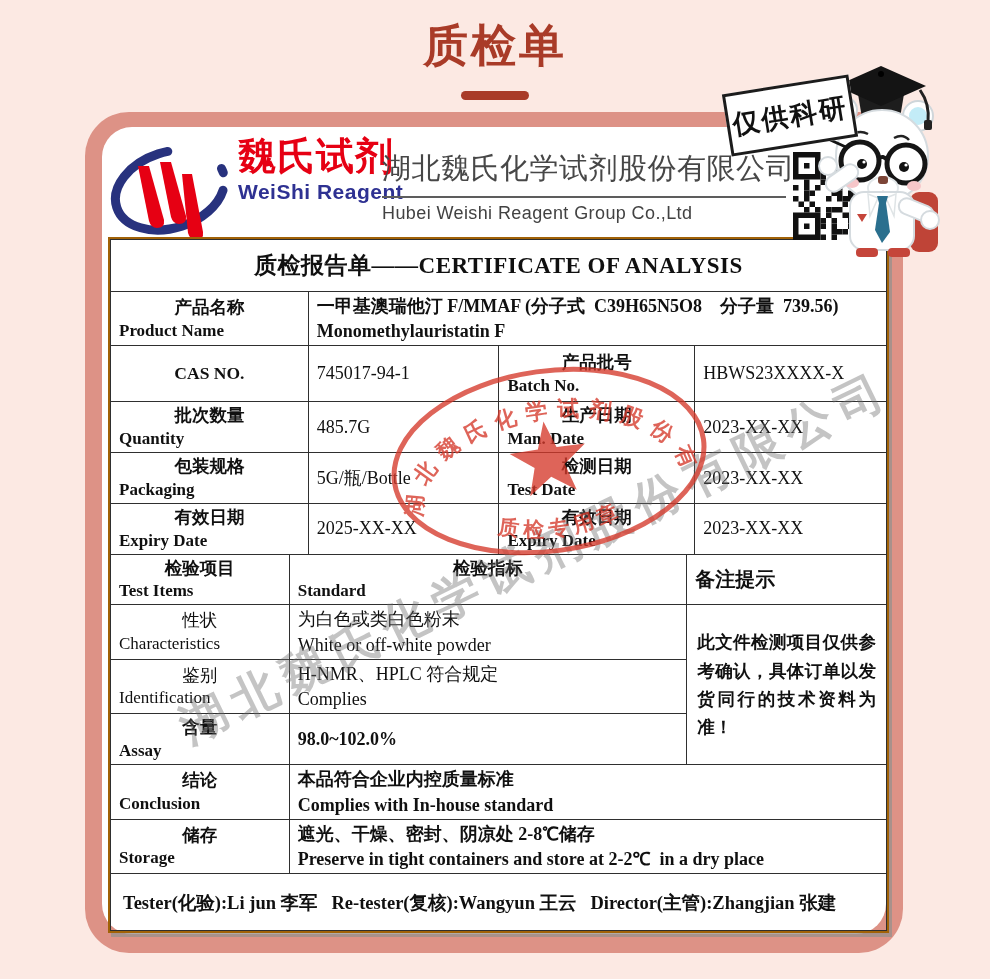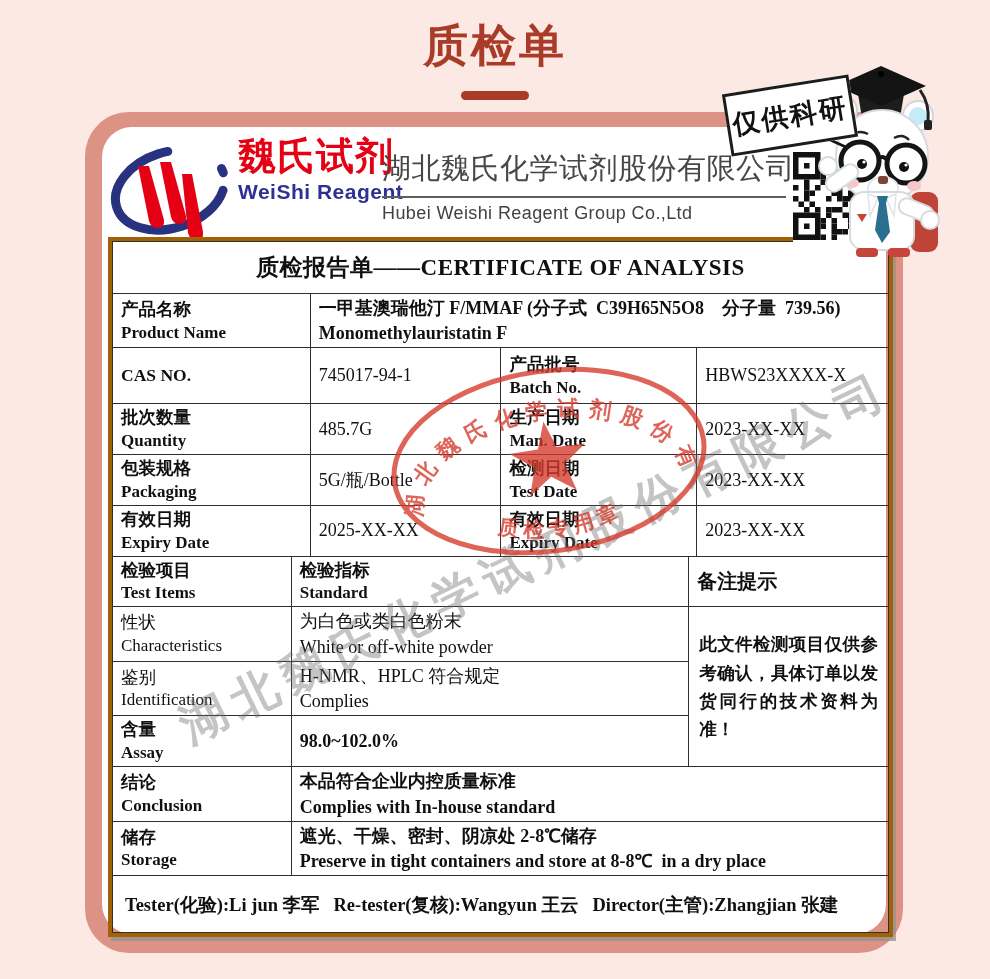--- a/index.html
+++ b/index.html
@@ -26,27 +26,27 @@
   .company-en{font-size:18px;font-weight:500;color:#424242;letter-spacing:0.4px;white-space:nowrap;}
 
   
   .qr{position:absolute;left:793px;top:152px;width:72px;height:90px;background:#fff;z-index:3;}
   .sign{position:absolute;left:726px;top:84px;width:122px;height:57px;background:#fff;border:3px solid #1c1c1c;
     transform:rotate(-9deg);display:flex;align-items:center;justify-content:center;z-index:6;
     font-family:"Liberation Sans",sans-serif;font-weight:bold;font-size:27px;color:#111;letter-spacing:2px;}
   .bear{position:absolute;left:798px;top:64px;width:158px;height:194px;z-index:5;}
 
   
-  .tbl-outer{position:absolute;left:108px;top:237px;width:777px;z-index:2;border:4px solid #a16207;
+  .tbl-outer{position:absolute;left:108px;top:237px;width:777px;z-index:2;border:2px solid #a16207;
     box-shadow:3px 4px 0 rgba(150,144,140,.75);background:transparent;}
   table{border-collapse:collapse;width:100%;table-layout:fixed;}
   table.sec2{margin-top:-1px;}
   td{border:1px solid #2f2f2f;padding:2px 8px;color:#101010;vertical-align:middle;overflow:hidden;}
   .coa-title-cell{text-align:center;font-weight:bold;font-size:23px;letter-spacing:0.5px;}
-  .lbl-cn{display:block;font-size:17.5px;font-weight:bold;line-height:1.35;}
+  .lbl-cn{display:block;font-size:17.5px;font-weight:bold;line-height:1.35;text-align:center;}
   .lbl-en{display:block;font-size:17px;font-weight:bold;line-height:1.3;}
   .lbl-en:empty{display:none;}
   tr.regular .lbl-cn, tr.regular .lbl-en, tr.regular .v-cn, tr.regular .v-en{font-weight:normal;}
   .v-cn{display:block;font-size:18px;font-weight:bold;line-height:1.4;white-space:pre-wrap;}
   .v-en{display:block;font-size:18px;font-weight:bold;line-height:1.35;white-space:pre-wrap;}
   .v-one{font-size:18px;font-weight:normal;}
   .note-cell{font-size:17.5px;font-weight:bold;line-height:1.62;text-align:justify;padding:6px 10px;}
   .note-head{font-size:20px;font-weight:bold;}
   .signer-cell{font-size:18.5px;font-weight:bold;padding-left:12px;white-space:pre-wrap;}
   tr.h52{height:52px;} tr.h54{height:54px;} tr.h56{height:56px;} tr.h49{height:49px;}
@@ -354,21 +354,21 @@
           <span class="v-en">Complies with In-house standard</span>
         </td>
       </tr>
       <tr class="h52">
         <td>
           <span class="lbl-cn">储存</span>
           <span class="lbl-en">Storage</span>
         </td>
         <td colspan="2">
           <span class="v-cn">遮光、干燥、密封、阴凉处 2-8℃储存</span>
-          <span class="v-en">Preserve in tight containers and store at 8-8℃  in a dry place</span>
+          <span class="v-en">Preserve in tight containers and store at 2-2℃  in a dry place</span>
         </td>
       </tr>
       <tr class="h57">
         <td colspan="3" class="signer-cell">Tester(化验):Li jun 李军   Re-tester(复核):Wangyun 王云   Director(主管):Zhangjian 张建</td>
       </tr>
     </tbody>
       </table>
   </div>
 
   <div class="watermark">湖北魏氏化学试剂股份有限公司</div>

